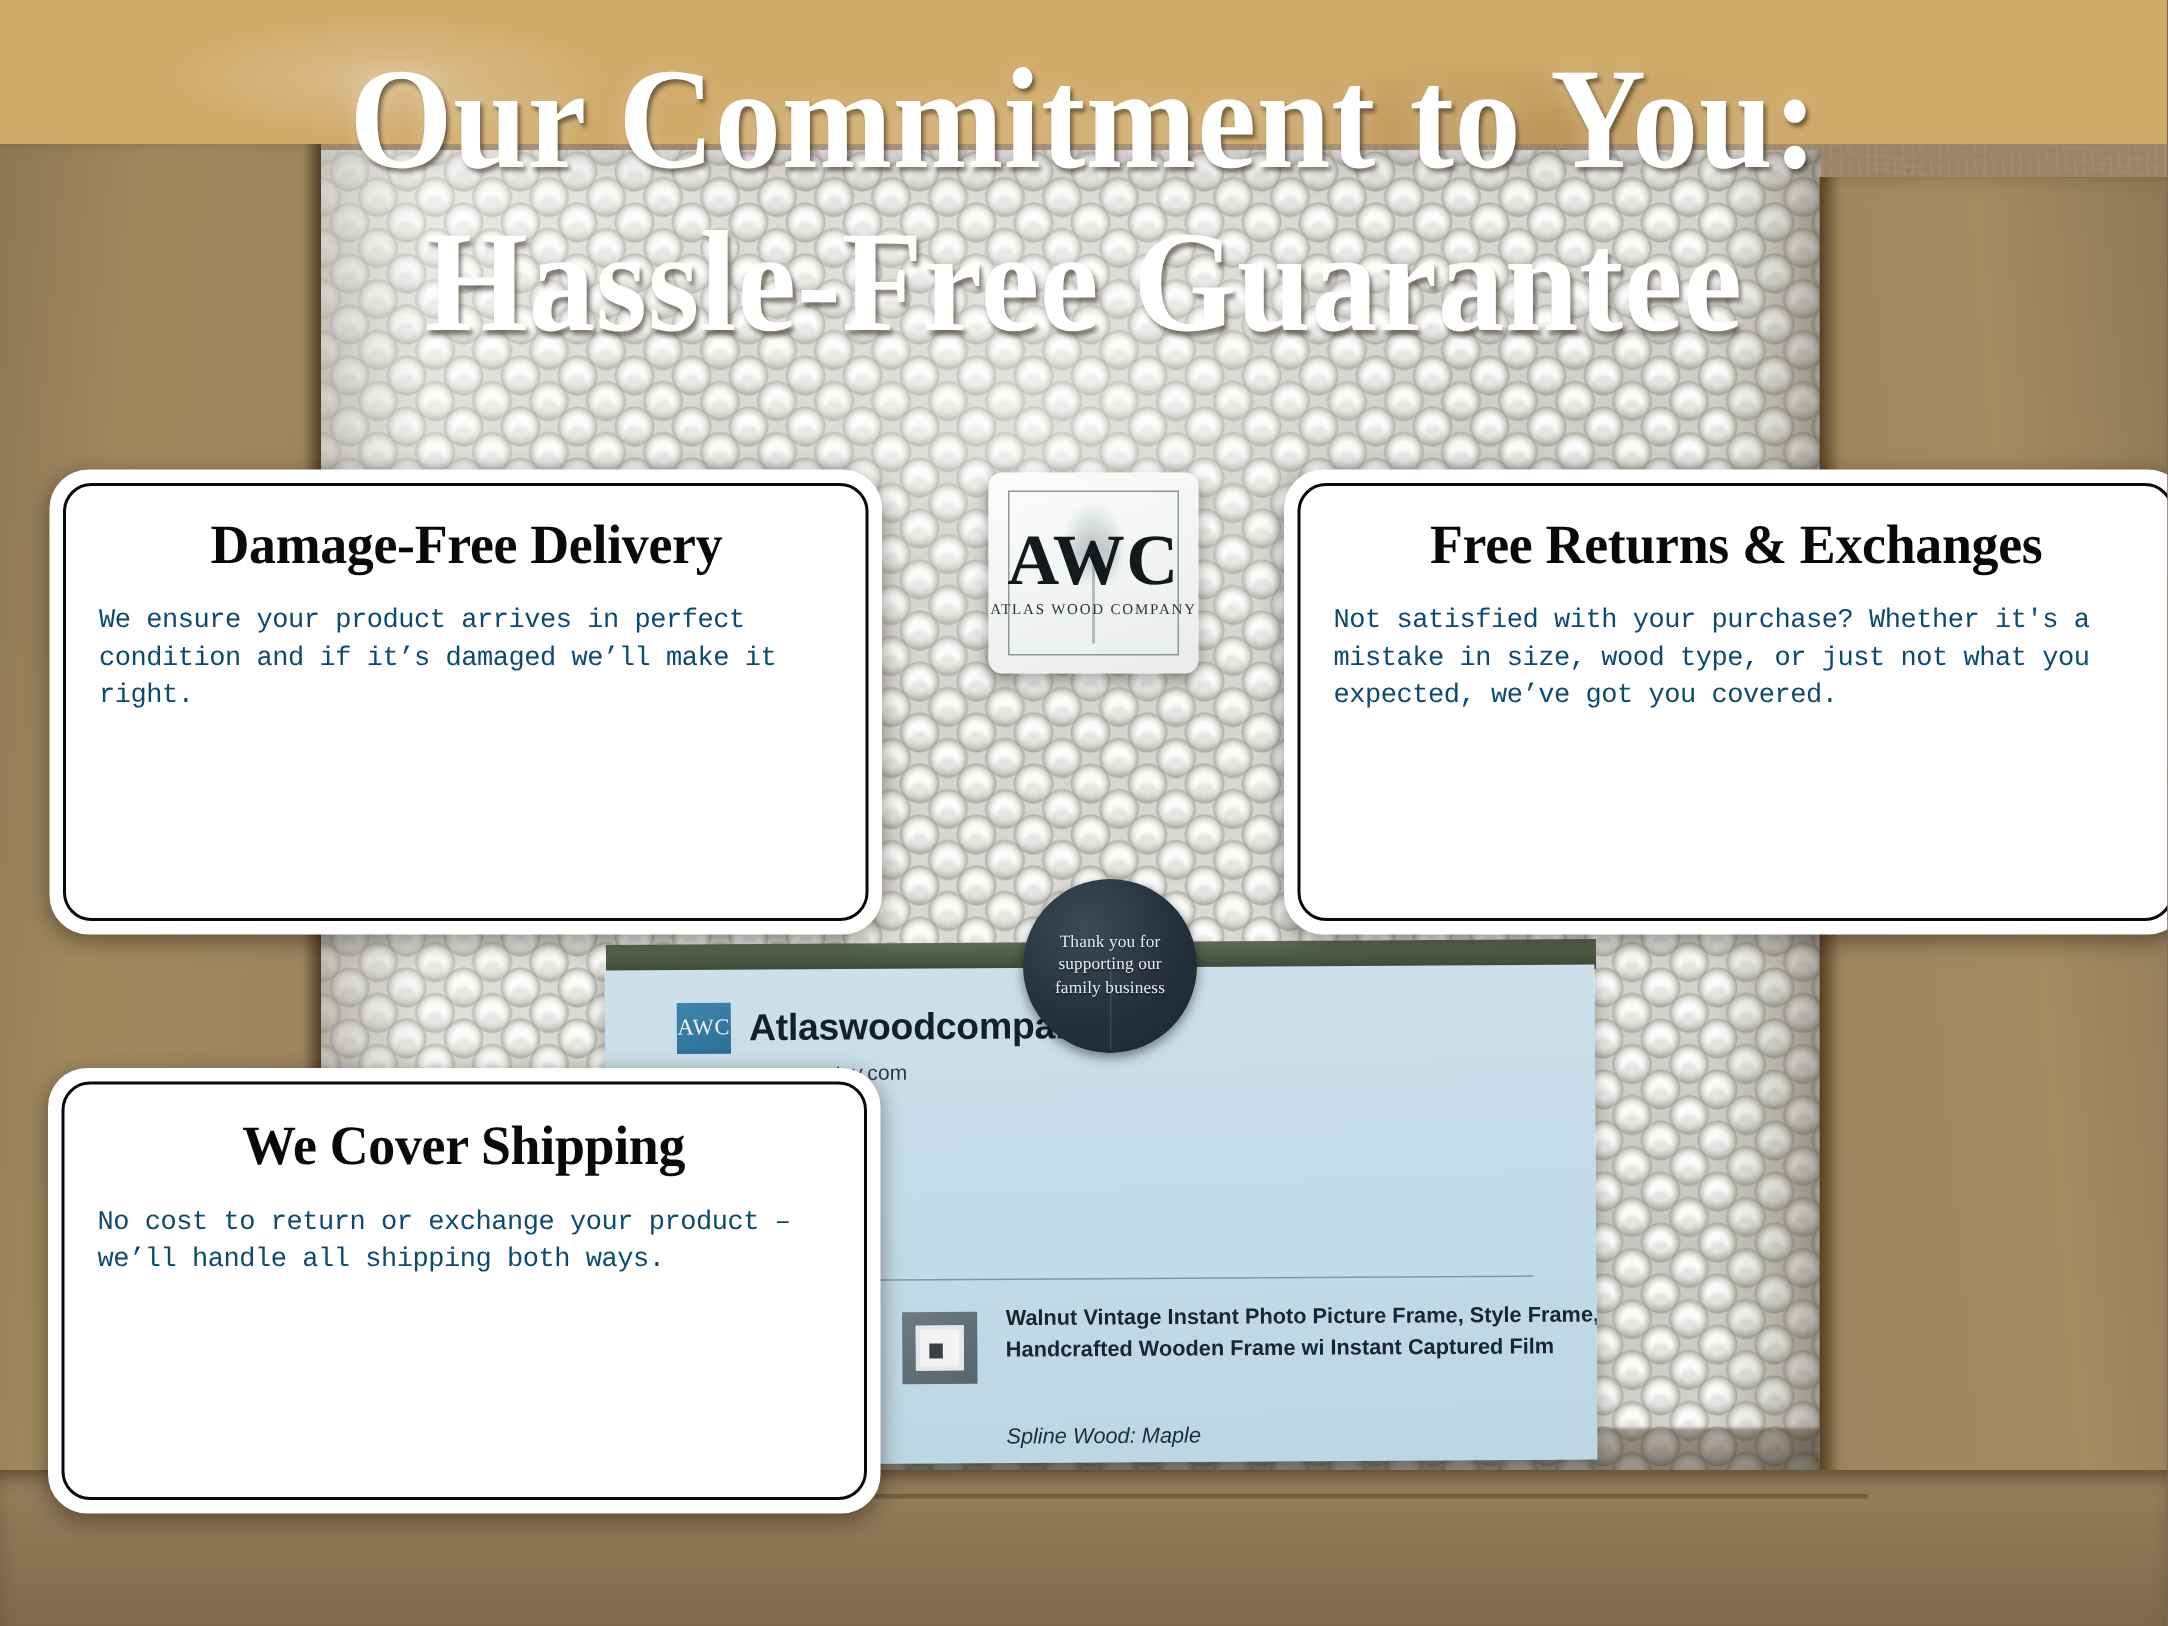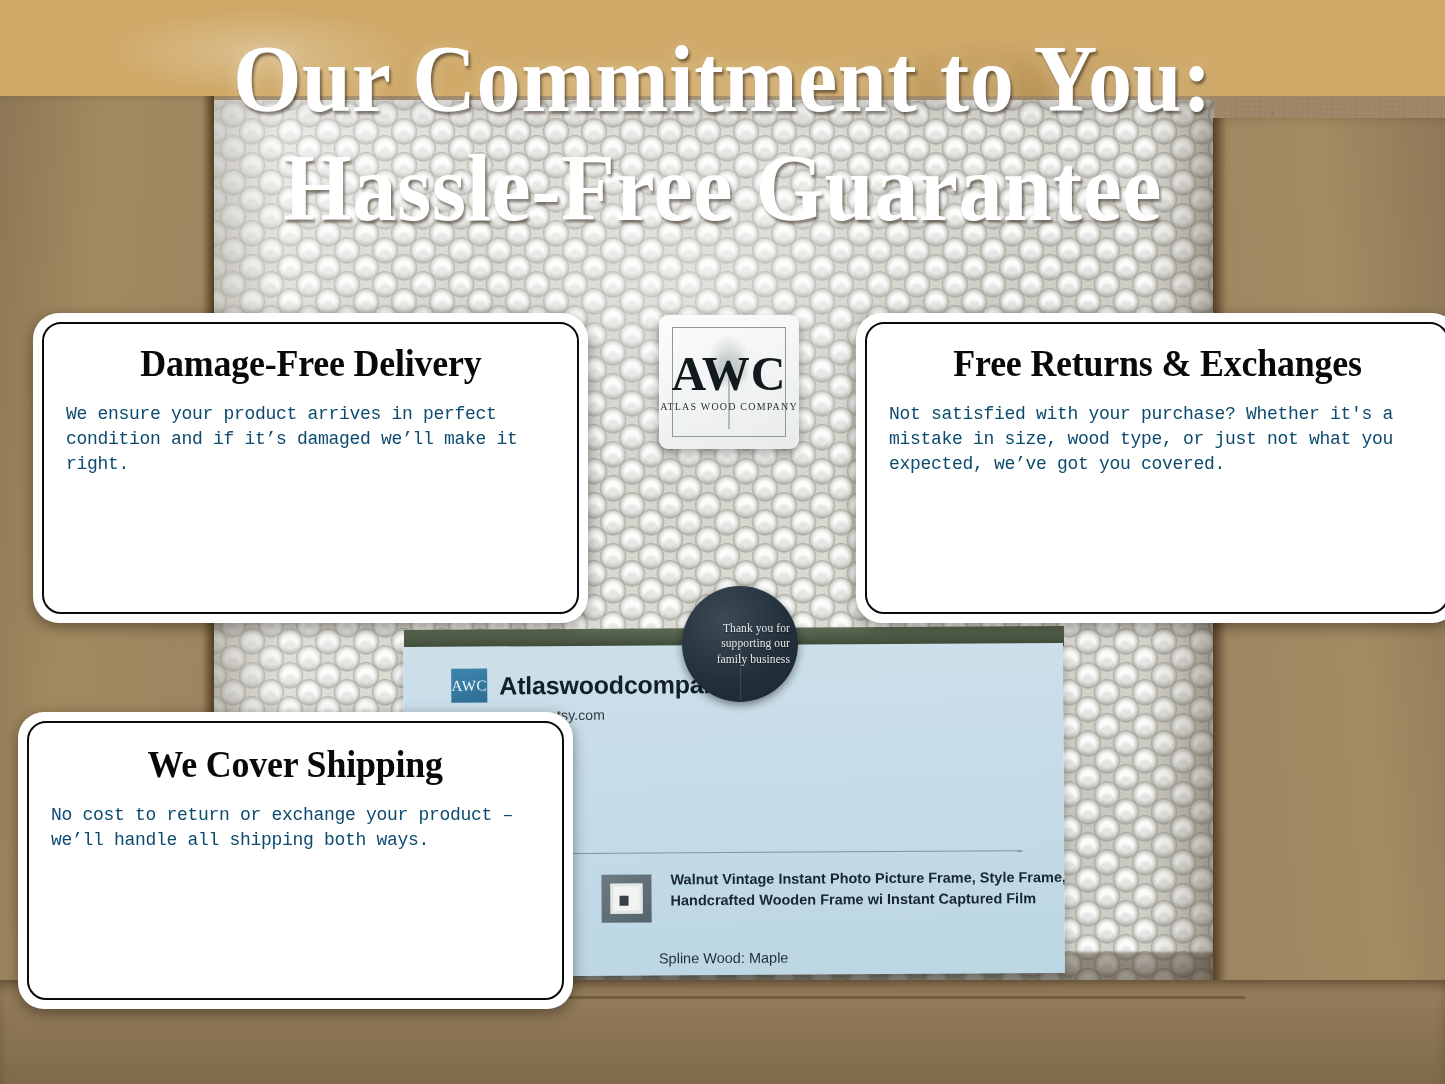--- a/index.html
+++ b/index.html
@@ -169,35 +169,35 @@
     display:block;width:32px;height:30px;background:#f2f4f3;
     border:3px solid #e4e7e6;position:relative;
   }
   .item-thumb i::after{
     content:"";position:absolute;left:6px;top:9px;width:9px;height:10px;background:#3a4146;
   }
   .item-title{
     position:absolute;left:266px;top:224px;width:420px;
     font-size:14.5px;font-weight:bold;line-height:1.42;color:#182630;
   }
-  .item-spec{position:absolute;left:254px;font-size:14.5px;color:#1f2d37;}
+  .item-spec{position:absolute;left:266px;font-size:14.5px;color:#1f2d37;font-style:italic;}
 
   
   .thanks{
     position:absolute;left:682px;top:586px;width:116px;height:116px;
     border-radius:50%;
     background:radial-gradient(circle at 36% 28%, #3b4a56, #222f3a 60%, #1b262f 100%);
     box-shadow:0 3px 8px rgba(0,0,0,.45);
     display:flex;align-items:center;justify-content:center;
     text-align:center;overflow:hidden;
   }
   .thanks span{
     color:#e7ebee;font-size:11.5px;line-height:1.35;
     font-family:"Liberation Serif", serif;letter-spacing:.1px;
-    text-shadow:0 1px 1px rgba(0,0,0,.5);padding:0 8px;text-align:right;
+    text-shadow:0 1px 1px rgba(0,0,0,.5);padding:0 8px;
   }
   .thanks::after{
     content:"";position:absolute;left:50%;top:52%;width:1px;height:46%;
     background:rgba(255,255,255,.12);
   }
 
   
   .logo-card{
     position:absolute;left:659px;top:315px;width:140px;height:134px;
     background:linear-gradient(160deg,#fbfcfb 0%,#f2f4f3 55%,#e8ebe9 100%);
@@ -281,21 +281,21 @@
     font-family:Liberation Mono, monospace;
     font-size:18px;
     line-height:1.40;
     color:#0c4a6e;
     letter-spacing:-.3px;
     max-width:100%;
   }
 
   #card-damage  {left:33px;  top:313px; width:555px; height:310px;}
   #card-returns {left:856px; top:313px; width:602px; height:310px;}
-  #card-shipping{left:18px;  top:712px; width:555px; height:297px;}
+  #card-shipping{left:32px;  top:712px; width:555px; height:297px;}
   #card-right   {left:856px; top:712px; width:557px; height:297px;}
 
   #card-shipping .card-inner, #card-right .card-inner{padding-top:18px;}
   #card-right p{margin-top:26px;}
 </style>
 </head>
 <body>
 
 <div id="stage">
 

